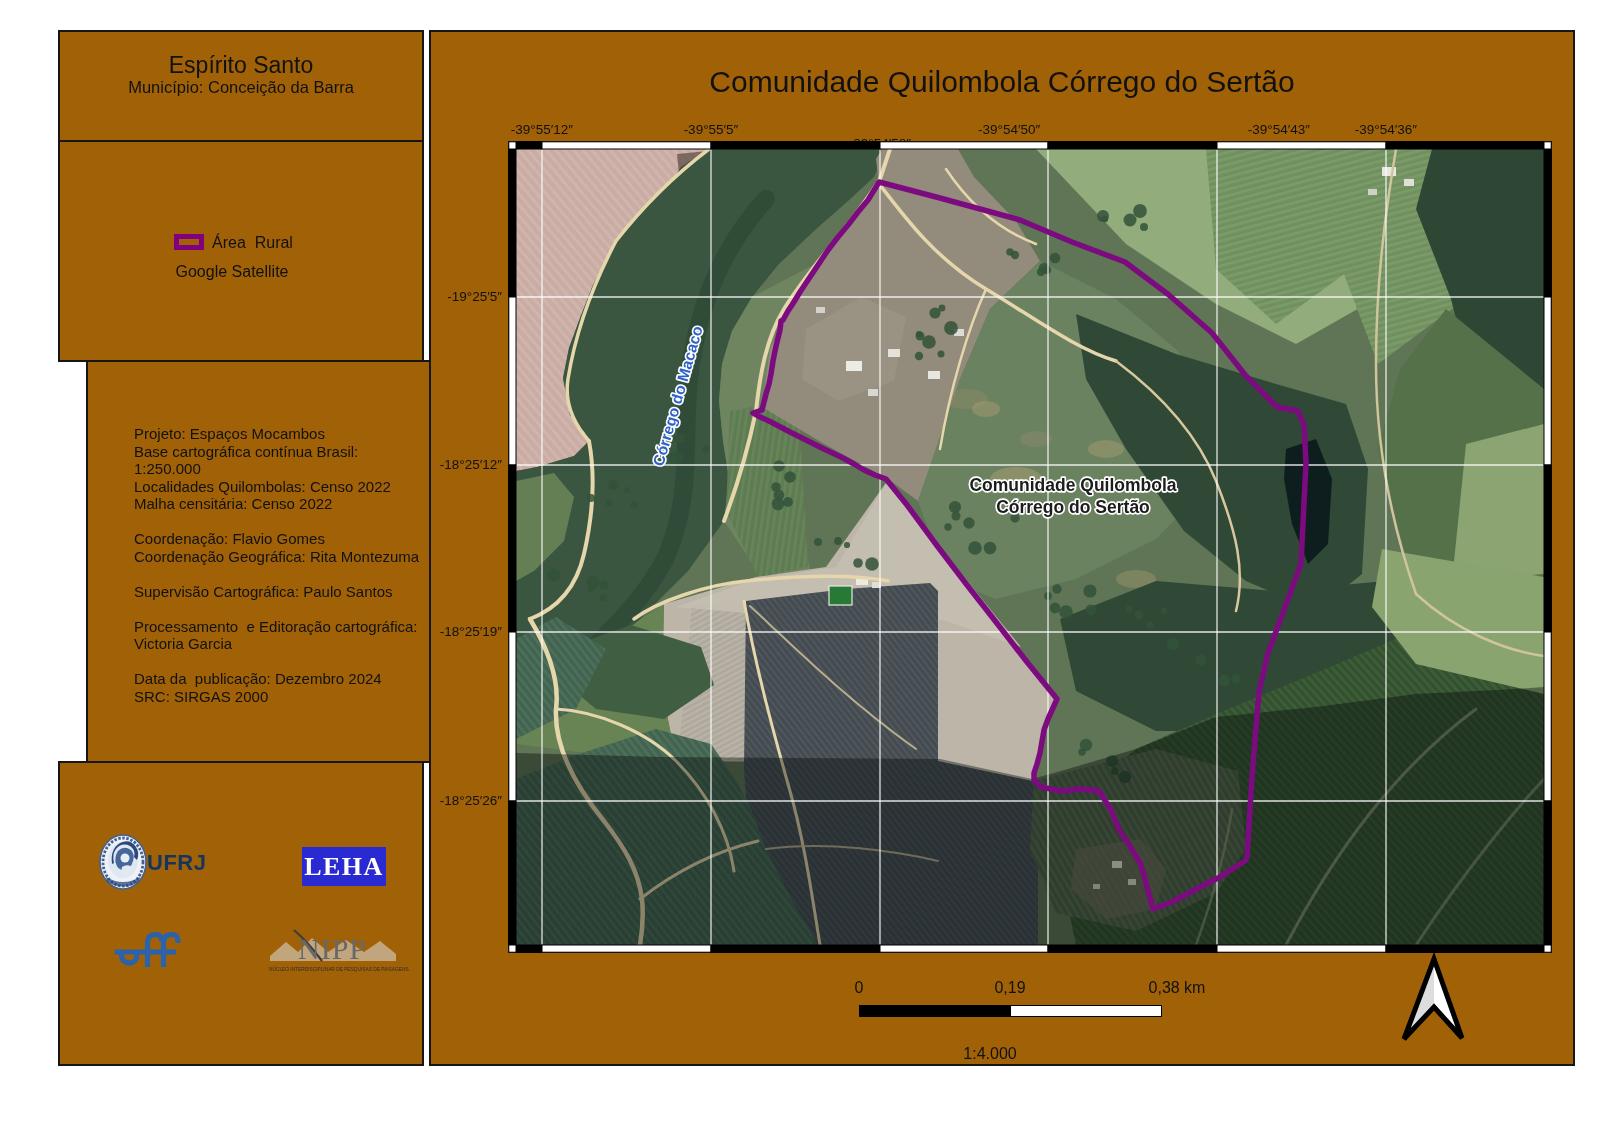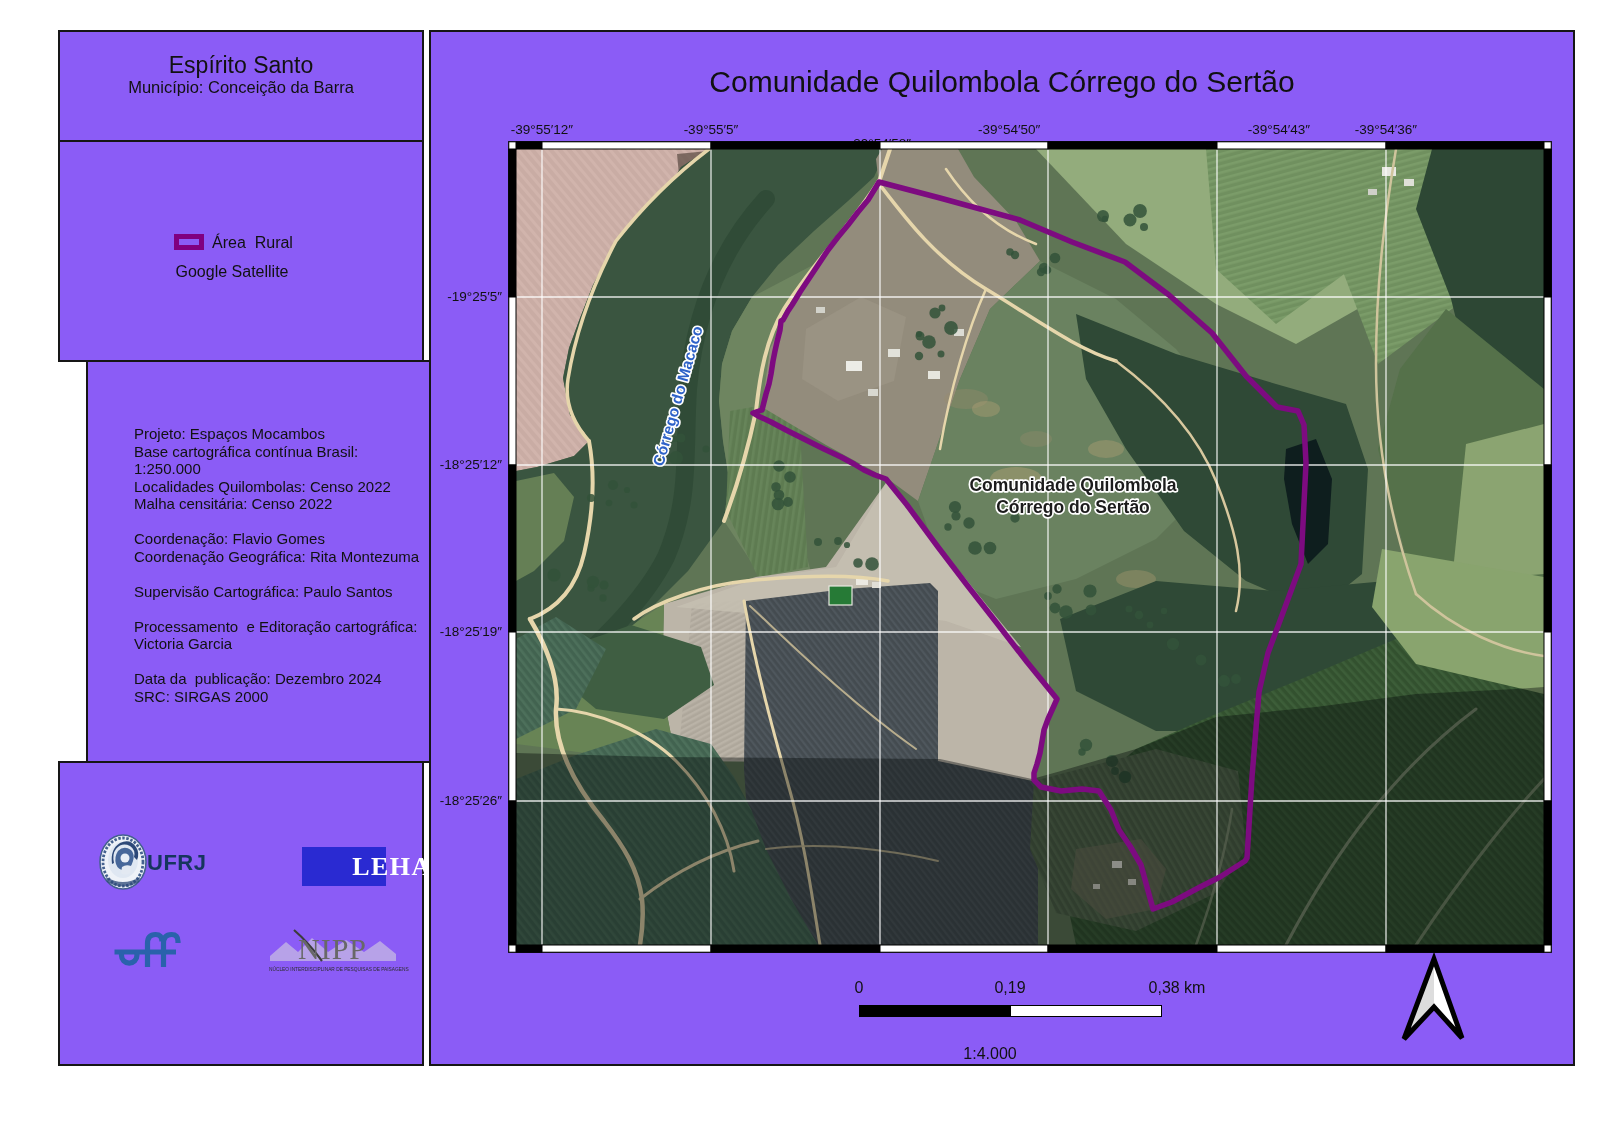--- a/index.html
+++ b/index.html
@@ -1,17 +1,17 @@
 <!DOCTYPE html>
 <html><head><meta charset="utf-8">
 <style>
   html,body{margin:0;padding:0;background:#fff;}
   body{width:1600px;height:1131px;position:relative;font-family:"Liberation Sans",sans-serif;color:#111;overflow:hidden;}
   .abs{position:absolute;}
-  .box{position:absolute;border:2px solid #161616;background:#8b5cf6;box-sizing:border-box;}
+  .box{position:absolute;border:2px solid #161616;background:#a16207;box-sizing:border-box;}
 </style>
 </head>
 <body>
 
 <div class="box" style="left:58px;top:30px;width:366px;height:112px;">
   <div class="abs" style="left:0;top:20px;width:100%;text-align:center;font-size:23px;">Espírito Santo</div>
   <div class="abs" style="left:0;top:46px;width:100%;text-align:center;font-size:16.5px;">Município: Conceição da Barra</div>
 </div>
 
 <div class="box" style="left:58px;top:140px;width:366px;height:222px;padding-left:40px;">
@@ -47,21 +47,21 @@
     <ellipse cx="25" cy="27" rx="15" ry="18" fill="#dfe7f2"></ellipse>
     <path d="M14 31 Q12 16 22 10 Q32 5 38 14 Q42 20 39 27 L36 24 Q38 17 32 13 Q24 9 18 16 Q14 21 16 30 Z" fill="#2c4878"></path>
     <path d="M20 18 Q26 12 33 17 Q37 21 35 28 Q33 36 26 37 Q20 37 18 31 Q16 24 20 18 Z" fill="#47679a"></path>
     <circle cx="27" cy="25" r="4.5" fill="#e8eef6"></circle>
     <path d="M24 34 Q28 31 33 33 L32 40 Q27 43 23 40 Z" fill="#e3e9f2"></path>
     <path d="M8 44 Q25 54 42 44 L41 49 Q25 58 9 49 Z" fill="#2c4878" opacity=".75"></path>
     <text x="49" y="37" font-size="22" font-weight="bold" fill="#16355e" letter-spacing="0.5">UFRJ</text>
   </svg>
 
   <div class="abs" style="left:242px;top:84px;width:84px;height:39px;background:#2a2ad2;"></div>
-  <div class="abs" style="left:242px;top:84px;width:84px;height:39px;text-align:center;font-family:'Liberation Serif',serif;font-weight:bold;font-size:26px;line-height:39px;color:#fff;letter-spacing:1.5px;margin-left:48px;">LEHA</div>
+  <div class="abs" style="left:242px;top:84px;width:84px;height:39px;text-align:center;font-family:'Liberation Serif',serif;font-weight:bold;font-size:26px;line-height:39px;color:#fff;letter-spacing:1.5px;">LEHA</div>
 
   <svg class="abs" style="left:48px;top:160px;" width="80" height="50" viewBox="0 0 80 50">
     <g stroke="#2a62ab" stroke-width="5.2" fill="none" stroke-linecap="butt">
       <path d="M6.5 29 L68 29"></path>
       <path d="M13.5 29 L13.5 32.5 A 7.7 7.7 0 0 0 28.9 32.5 L28.9 29"></path>
       <path d="M39.5 44 L39.5 20.5 Q39.5 11.5 47.5 11.5 Q54 11.5 54 18.5"></path>
       <path d="M55.5 44 L55.5 20.5 Q55.5 11.5 63.5 11.5 Q70 11.5 70 18.5 L70 20"></path>
     </g>
   </svg>
 

